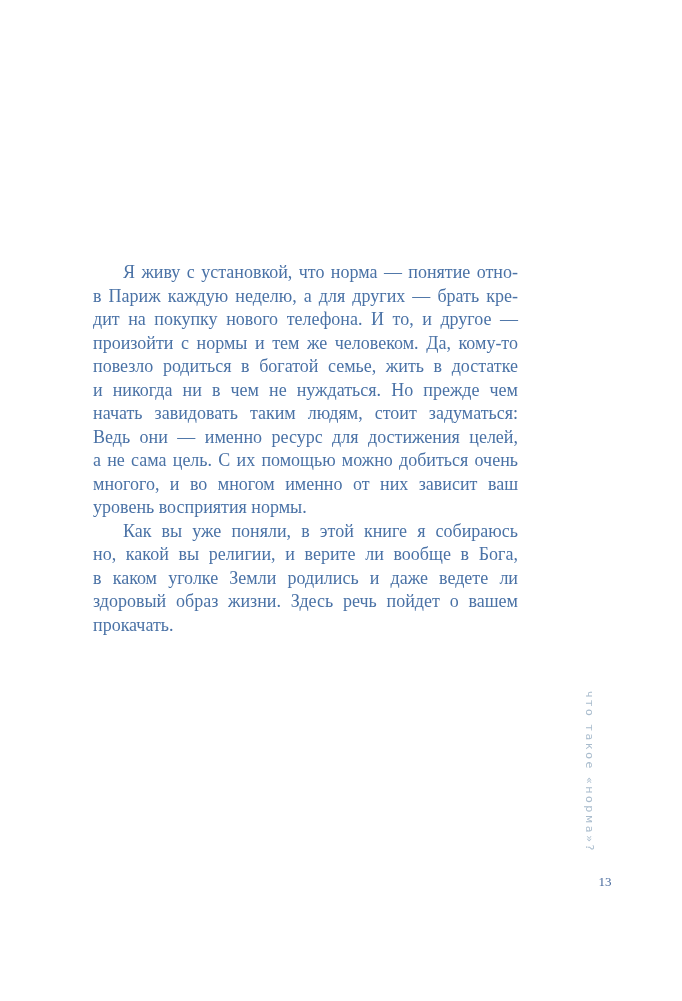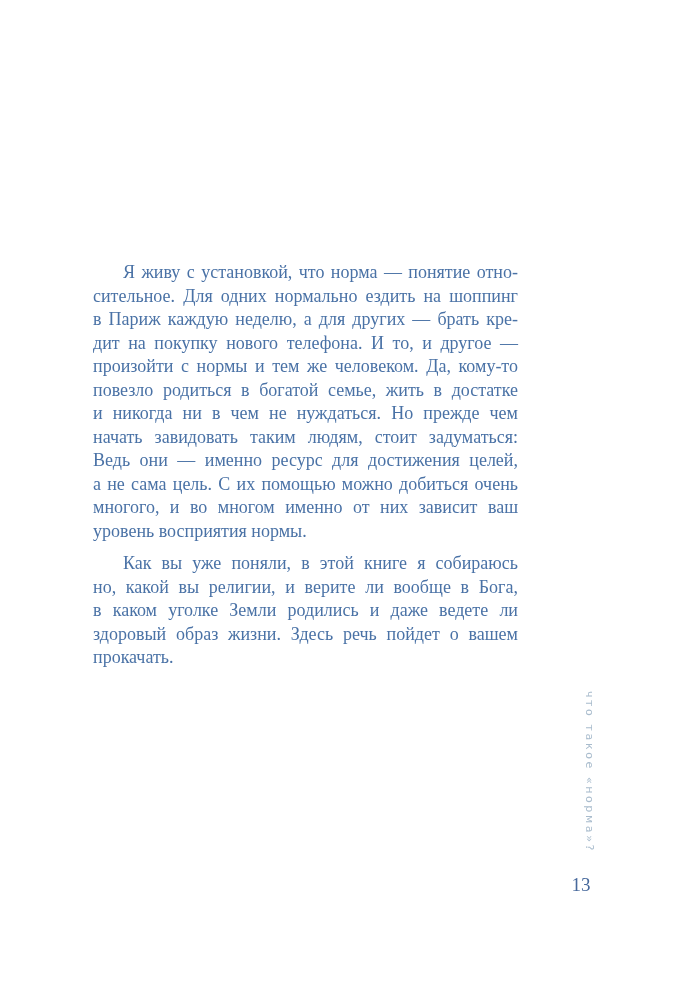--- a/index.html
+++ b/index.html
@@ -21,21 +21,21 @@
   .text-block {
     position: absolute;
     left: 93px;
     top: 261px;
     width: 425px;
     color: var(--body-text);
     font-size: 18px;
     line-height: 23.5px;
   }
   .paragraph { margin: 0; }
-  .paragraph + .paragraph { margin-top: 9px; }
+  .paragraph + .paragraph { margin-top: 0; }
   .line {
     text-align: justify;
     text-align-last: justify;
     white-space: normal;
   }
   .line.last { text-align-last: left; }
   .line.first { text-indent: 30px; }
   .vertical-label {
     position: absolute;
     left: 583px;
@@ -43,38 +43,37 @@
     height: 170px;
     writing-mode: vertical-rl;
     font-family: "DejaVu Sans", "Liberation Sans", sans-serif;
     font-size: 11px;
     letter-spacing: 2.6px;
     color: var(--sidebar-text);
     white-space: nowrap;
   }
   .page-number {
     position: absolute;
-    left: 556px;
+    left: 580px;
     top: 874px;
     width: 50px;
     text-align: center;
     font-family: "Liberation Serif", "DejaVu Serif", serif;
-    font-size: 19px;
+    font-size: 13px;
     color: var(--page-number);
   }
 </style>
 </head>
 <body>
 
 <div class="page">
 
   <div class="text-block">
       <div class="paragraph">
         <div class="line first">Я живу с установкой, что норма — понятие отно-</div>
-        <div class="line">сительное. Для одних нормально ездить на шоппинг</div>
         <div class="line">в Париж каждую неделю, а для других — брать кре-</div>
         <div class="line">дит на покупку нового телефона. И то, и другое —</div>
         <div class="line">произойти с нормы и тем же человеком. Да, кому-то</div>
         <div class="line">повезло родиться в богатой семье, жить в достатке</div>
         <div class="line">и никогда ни в чем не нуждаться. Но прежде чем</div>
         <div class="line">начать завидовать таким людям, стоит задуматься:</div>
         <div class="line">Ведь они — именно ресурс для достижения целей,</div>
         <div class="line">а не сама цель. С их помощью можно добиться очень</div>
         <div class="line">многого, и во многом именно от них зависит ваш</div>
         <div class="line last">уровень восприятия нормы.</div>

